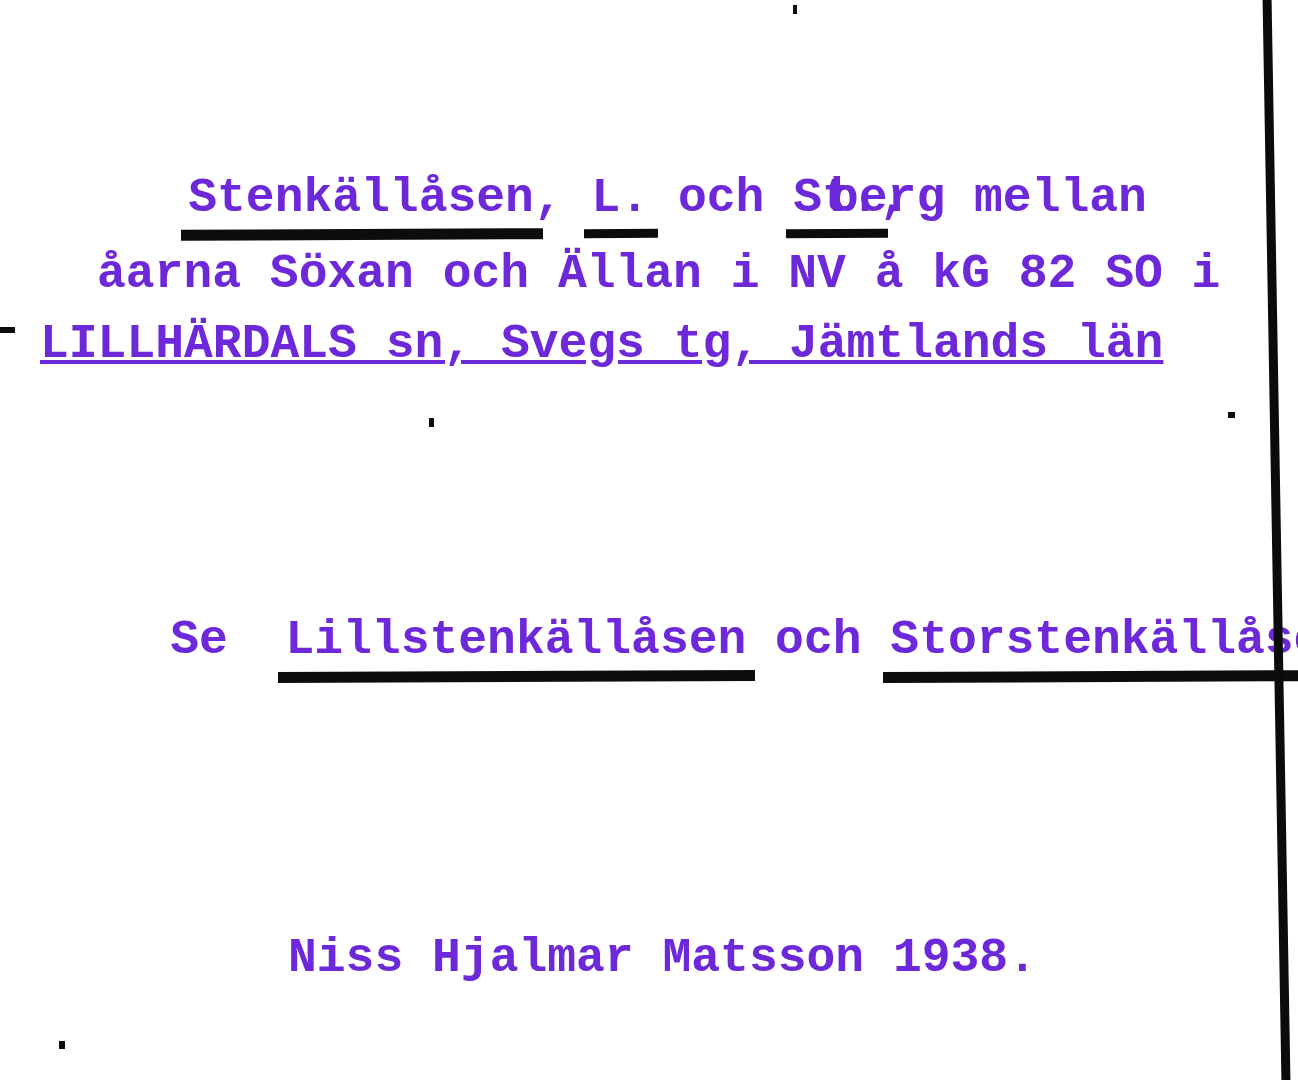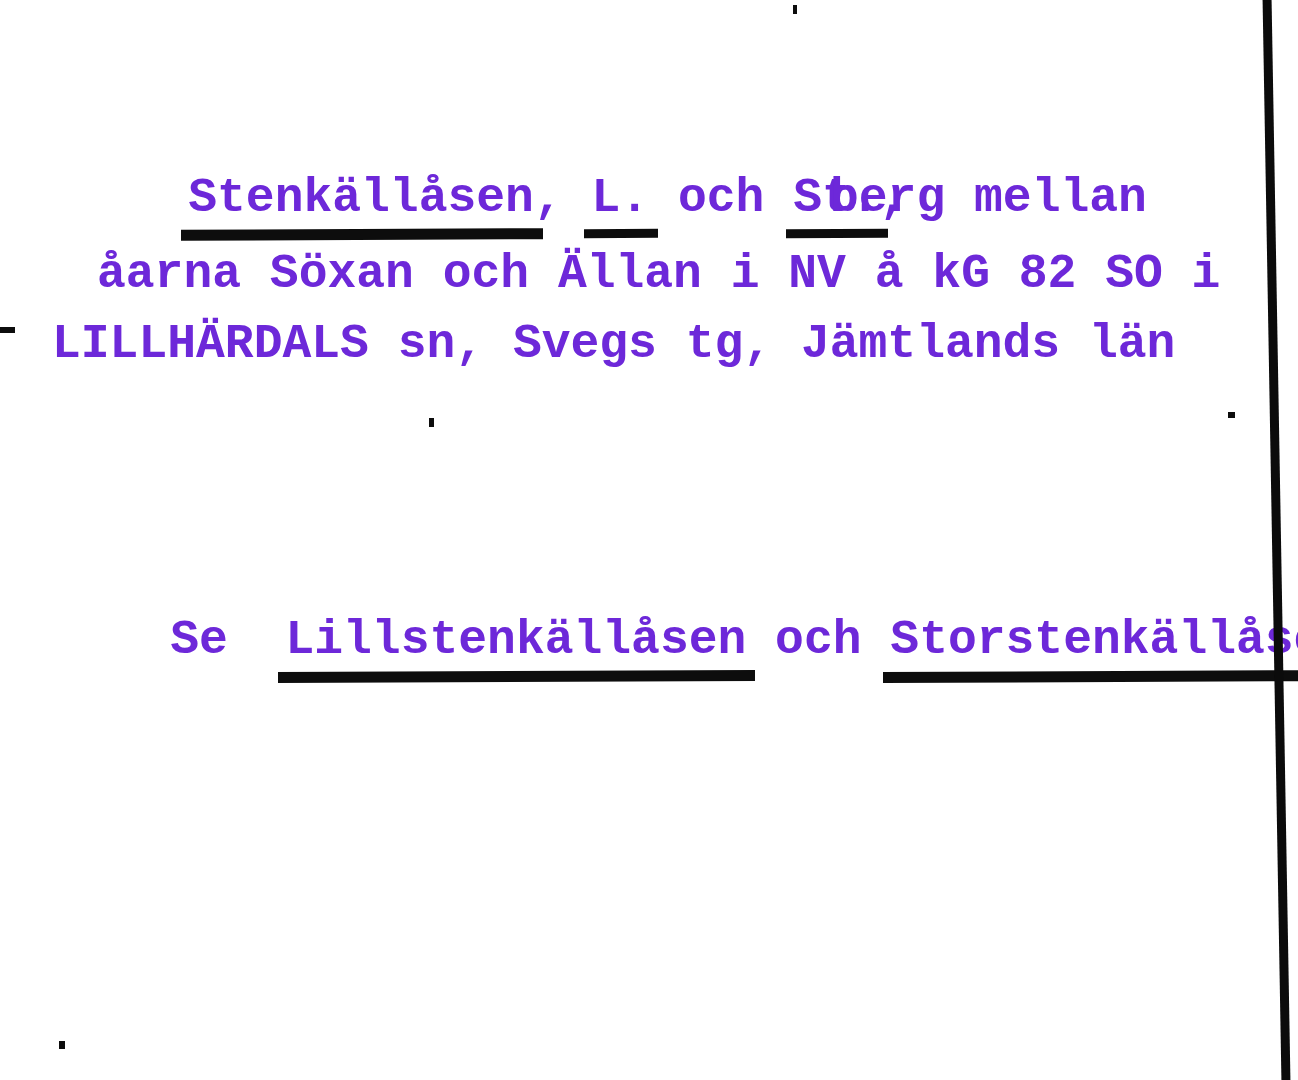--- a/index.html
+++ b/index.html
@@ -65,26 +65,27 @@
 
 <div class="card">
 
   <div class="tline" style="left:73px; top:126px;">
     <span class="u thick">Stenkällåsen</span><span>, </span><span class="u">L.</span><span> och </span><span class="u">St.</span><span>,</span>
   </div>
 
   <div class="tline" style="left:830px; top:174px;">berg mellan</div>
 
   <div class="tline" style="left:52px; top:250px;margin-left:45px;">åarna Söxan och Ällan i NV å kG 82 SO i</div>
-  <div class="tline" style="left:52px; top:320px;">LILLHÄRDALS sn, Svegs tg, Jämtlands län</div>
+  <div class="tline" style="left:40px; top:320px;text-decoration:underline;">LILLHÄRDALS sn, Svegs tg, Jämtlands län</div>
 
   <div class="tline" style="left:55px; top:568px;">
     <span>Se  </span><span class="u thick">Lillstenkällåsen</span><span> och </span><span class="u thick">Storstenkällåsen</span>
   </div>
 
+  <div class="tline" style="left:288px; top:934px;">Niss Hjalmar Matsson 1938.</div>
 
   <div class="scanline"></div>
   <div class="speck" style="left:793px; top:5px;  width:4px;  height:9px;"></div>
   <div class="speck" style="left:0px;   top:327px; width:15px; height:6px;"></div>
   <div class="speck" style="left:429px; top:418px; width:5px;  height:9px;"></div>
   <div class="speck" style="left:1228px; top:412px; width:7px; height:6px;"></div>
   <div class="speck" style="left:59px;  top:1041px; width:6px; height:8px;"></div>
 
 </div>
 

